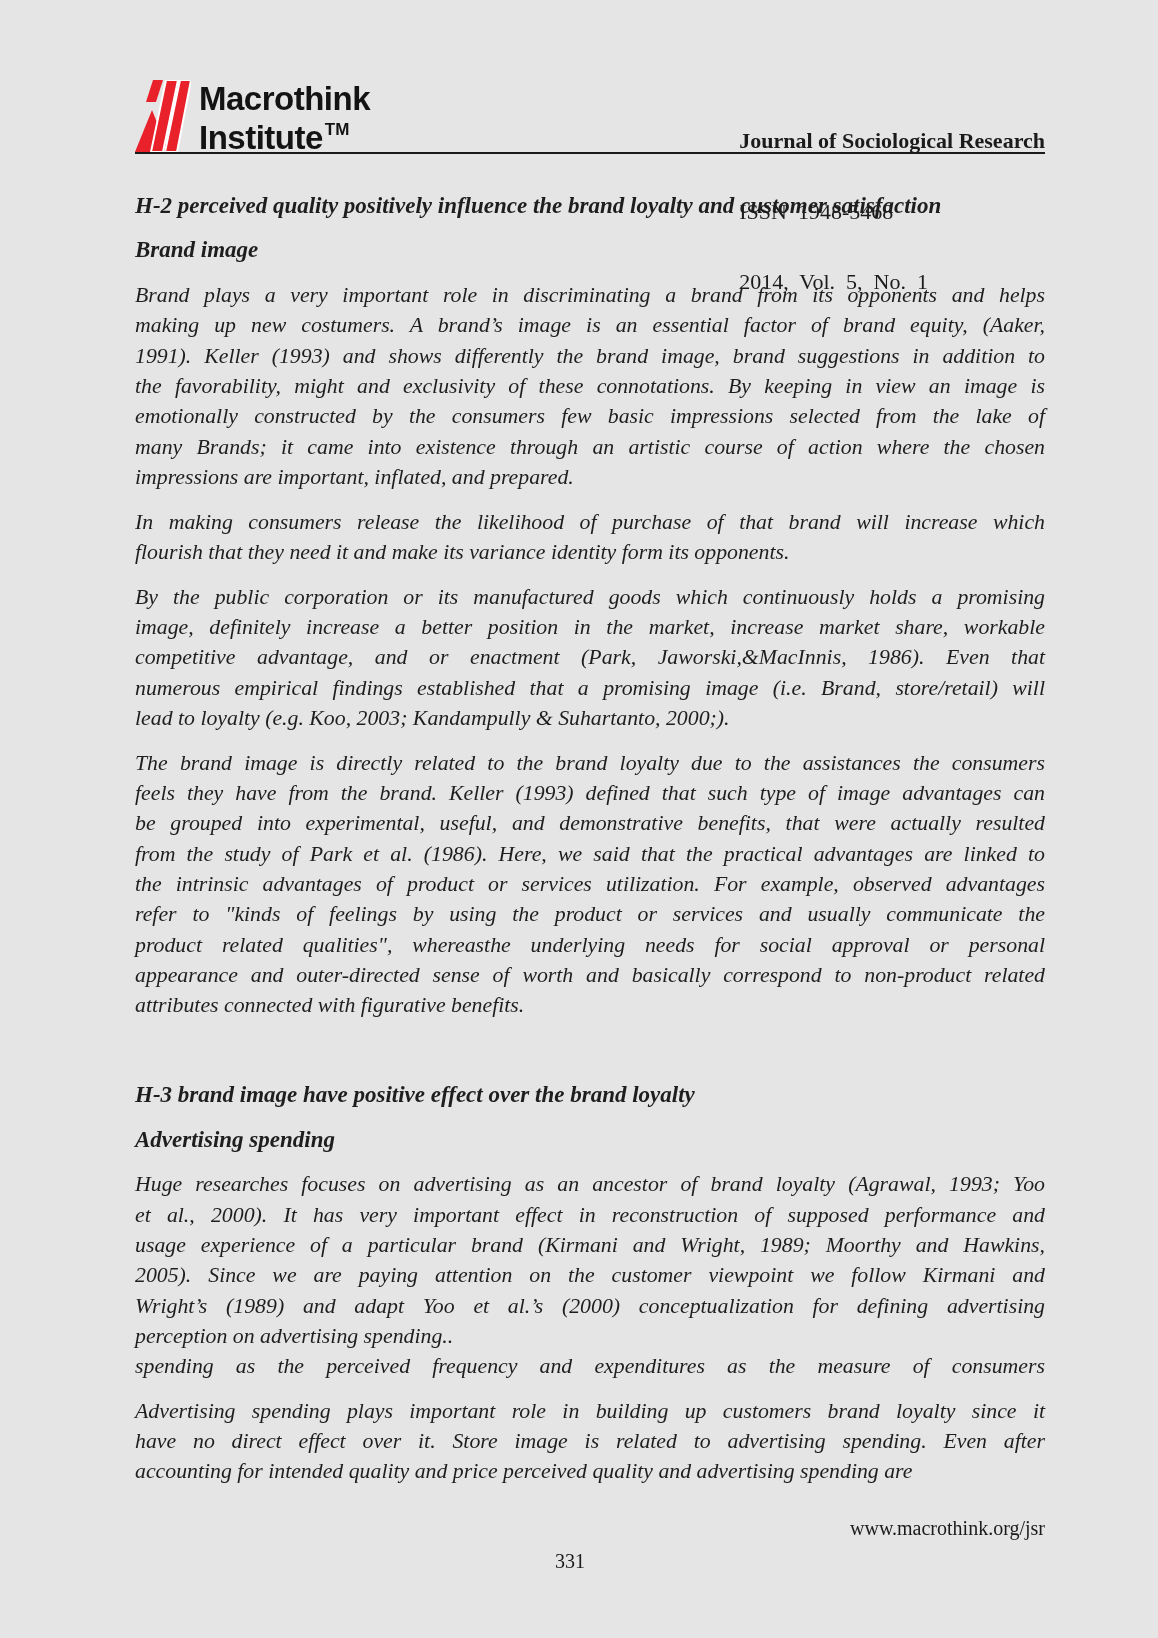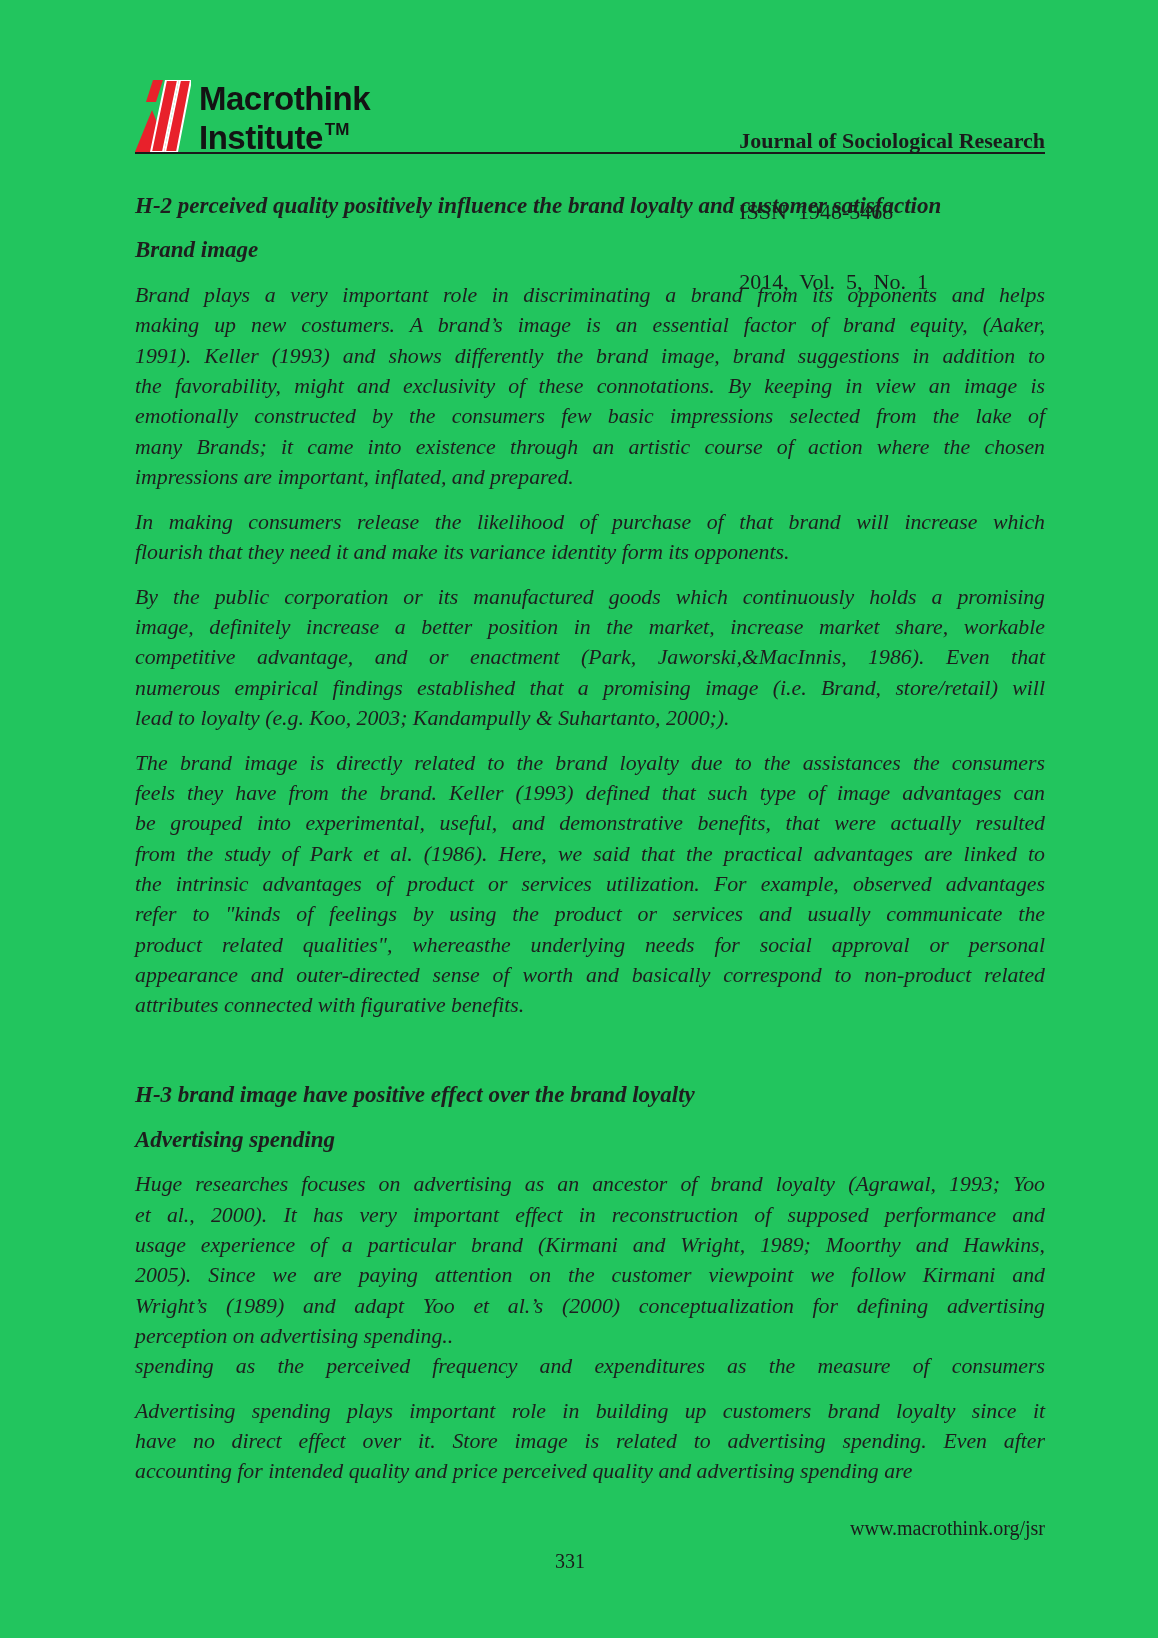--- a/index.html
+++ b/index.html
@@ -1,20 +1,20 @@
 <!DOCTYPE html>
 <html><head>
 <meta charset="utf-8">
 <style>
   html, body { margin: 0; padding: 0; background: #ffffff; }
   .page {
     position: relative;
     width: 1158px;
     height: 1638px;
-    background: #22c55e;
+    background: #e5e5e5;
     font-family: "Liberation Serif", "DejaVu Serif", serif;
     color: #1e1e1e;
     overflow: hidden;
   }
 
   
   .header {
     position: absolute;
     top: 80px; left: 135px; width: 910px;
     display: flex; justify-content: space-between; align-items: flex-start;

